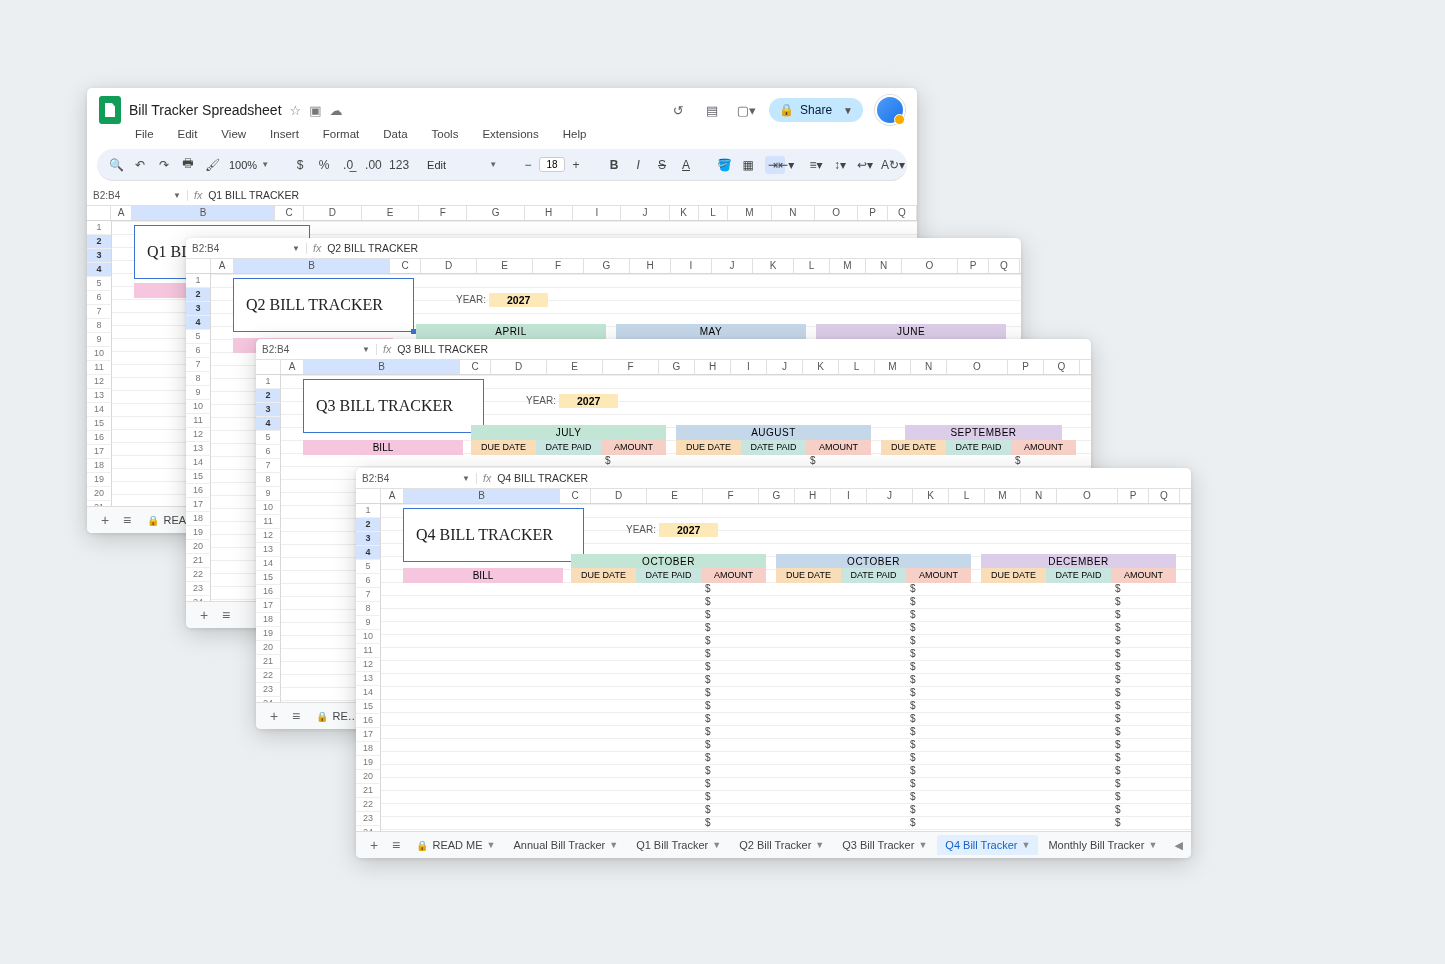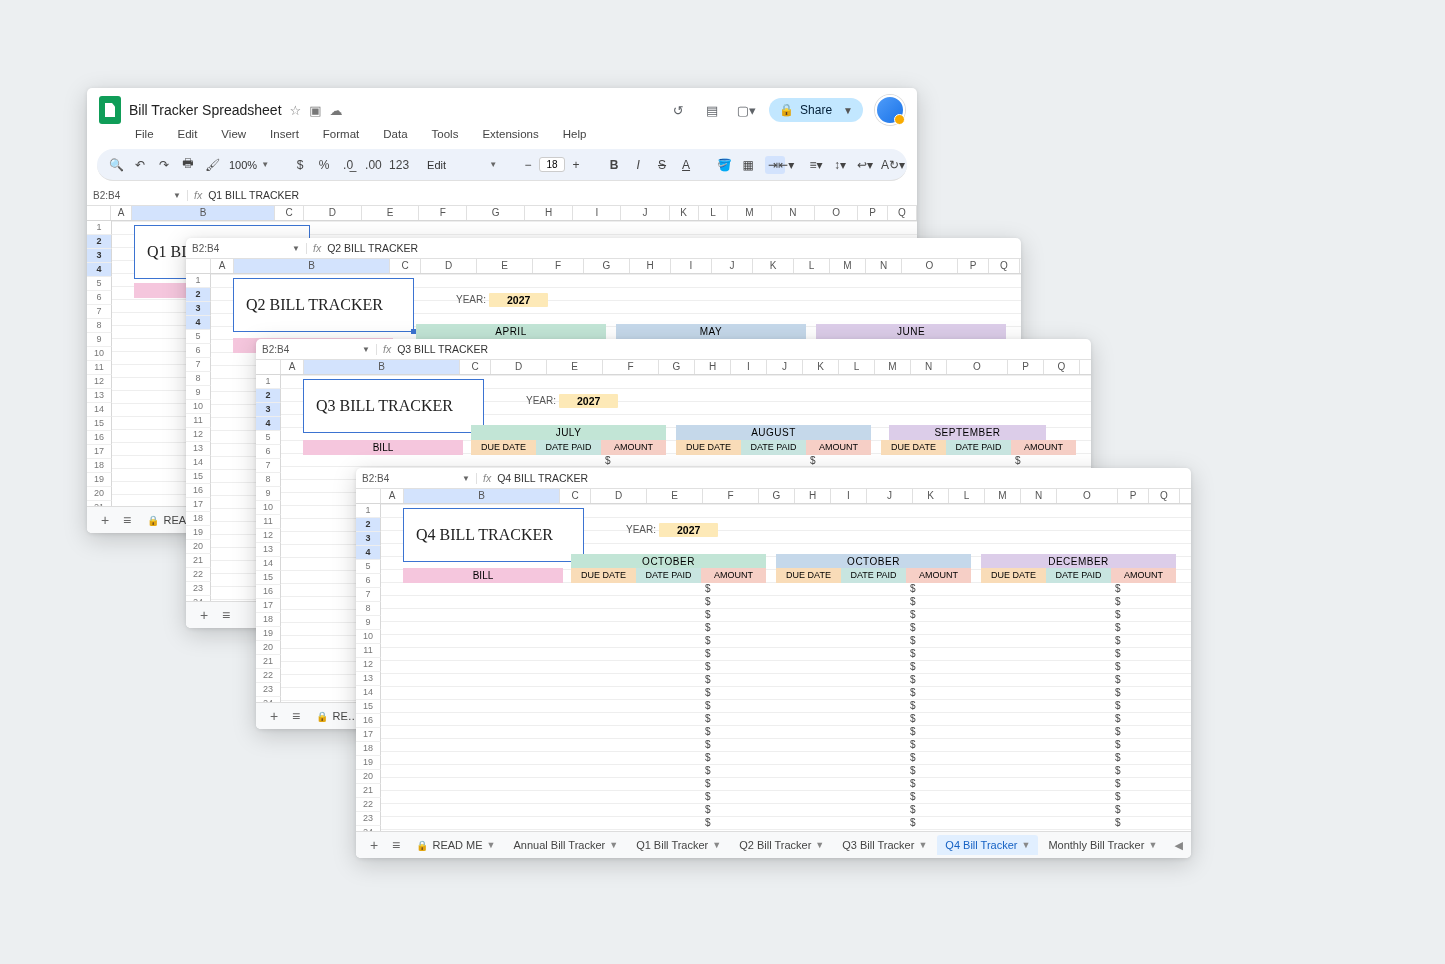--- a/index.html
+++ b/index.html
@@ -367,21 +367,21 @@
           <div class="rowhead">25</div>
           <div class="rowhead">26</div>
         </div>
       <div class="cells" style="height:340px">
         <div class="title-cell" style="left:22px;top:4px;width:155px;height:36px">Q3 BILL TRACKER</div>
         <span class="year-lbl" style="left:245px;top:20px">YEAR:</span>
         <span class="year-val" style="left:278px;top:19px">2027</span>
         <div class="bill-hdr" style="left:22px;top:65px;width:160px">BILL</div>
         <div class="month-hdr c-green" style="left:190px;top:50px;width:195px">JULY</div>
         <div class="month-hdr c-blue" style="left:395px;top:50px;width:195px">AUGUST</div>
-        <div class="month-hdr c-purple" style="left:608px;top:50px;width:157px">SEPTEMBER</div>
+        <div class="month-hdr c-purple" style="left:624px;top:50px;width:157px">SEPTEMBER</div>
         <div class="sub-hdr c-orange" style="left:190px;top:65px;width:65px">DUE DATE</div>
         <div class="sub-hdr c-teal" style="left:255px;top:65px;width:65px">DATE PAID</div>
         <div class="sub-hdr c-sal" style="left:320px;top:65px;width:65px">AMOUNT</div>
         <div class="sub-hdr c-orange" style="left:395px;top:65px;width:65px">DUE DATE</div>
         <div class="sub-hdr c-teal" style="left:460px;top:65px;width:65px">DATE PAID</div>
         <div class="sub-hdr c-sal" style="left:525px;top:65px;width:65px">AMOUNT</div>
         <div class="sub-hdr c-orange" style="left:600px;top:65px;width:65px">DUE DATE</div>
         <div class="sub-hdr c-teal" style="left:665px;top:65px;width:65px">DATE PAID</div>
         <div class="sub-hdr c-sal" style="left:730px;top:65px;width:65px">AMOUNT</div>
         <span class="dollar" style="left:324px;top:80px">$</span>

